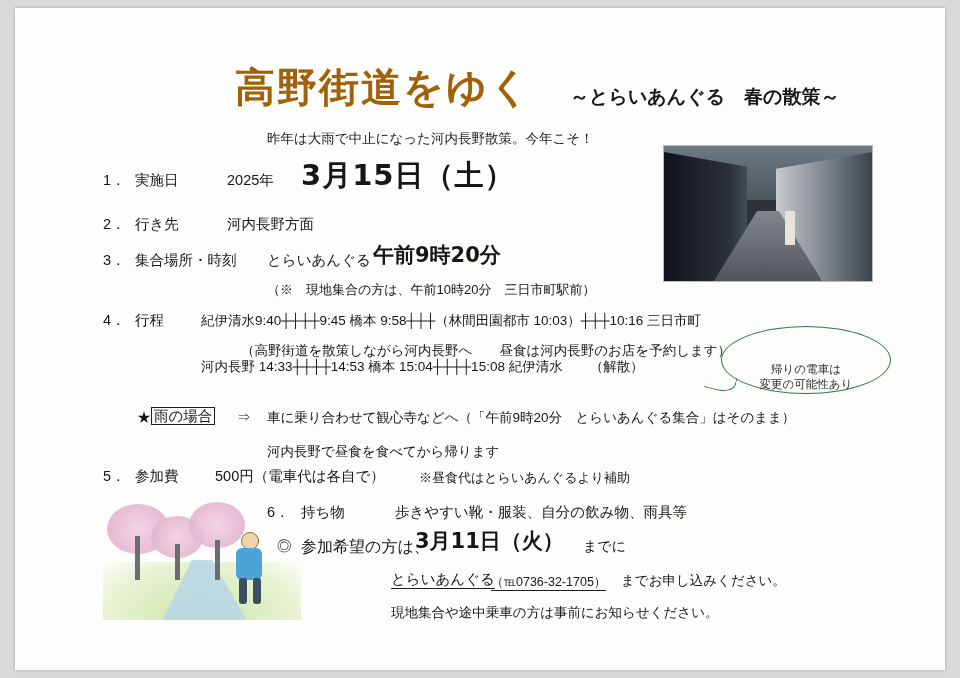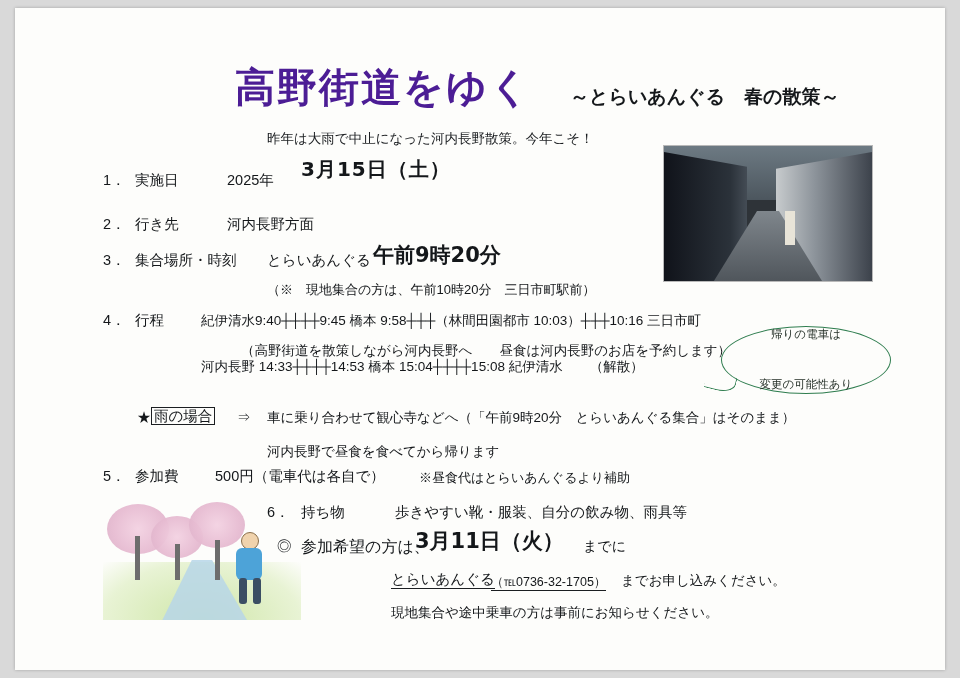--- a/index.html
+++ b/index.html
@@ -22,21 +22,21 @@
     box-shadow: 0 0 3px rgba(0,0,0,0.25);
     overflow: hidden;
   }
   .title {
     position: absolute;
     left: 220px;
     top: 52px;
     font-size: 40px;
     font-weight: bold;
     letter-spacing: 2px;
-    color: #4c1d95;
+    color: #a16207;
     font-family: Liberation Serif, serif;
     white-space: nowrap;
   }
   .subtitle {
     position: absolute;
     left: 555px;
     top: 76px;
     font-size: 19px;
     font-weight: bold;
     color: #15181b;
@@ -96,21 +96,21 @@
     left: 706px;
     top: 318px;
     width: 168px;
     height: 66px;
     border: 1.4px solid #2f7d4f;
     border-radius: 50%;
     background: #fdfdfb;
     display: flex;
     flex-direction: column;
     align-items: center;
-    justify-content: space-between;
+    justify-content: flex-end;
     line-height: 1.35;
   }
   .balloon span {
     font-size: 11.5px;
     color: #1f2a22;
     white-space: nowrap;
   }
   .balloon-tail {
     position: absolute;
     left: 690px;
@@ -120,21 +120,21 @@
     border-bottom: 1.4px solid #2f7d4f;
     border-right: 1.4px solid #2f7d4f;
     border-radius: 0 0 60% 0;
     transform: rotate(14deg);
   }
   .row { position: absolute; white-space: nowrap; color: #14171a; }
   .num { font-size: 14.5px; }
   .lbl { font-size: 14.5px; }
   .val { font-size: 14.5px; }
   .big-date {
-    font-size: 20px;
+    font-size: 29px;
     font-weight: bold;
     font-family: "DejaVu Sans", sans-serif;
     letter-spacing: 1px;
   }
   .big-mid {
     font-size: 21px;
     font-weight: bold;
     font-family: "DejaVu Sans", sans-serif;
   }
   .note { font-size: 13px; }

